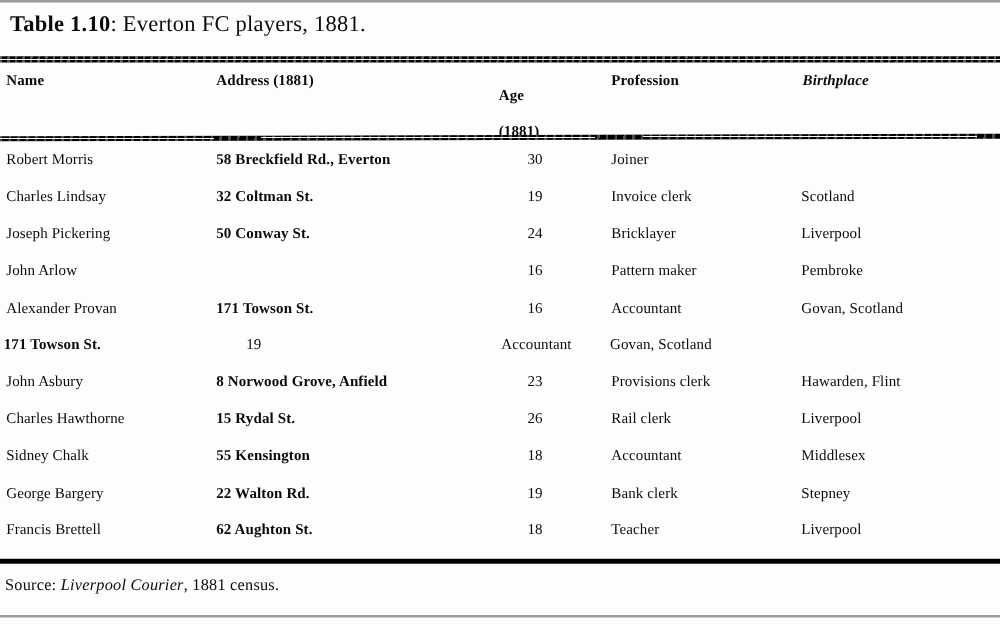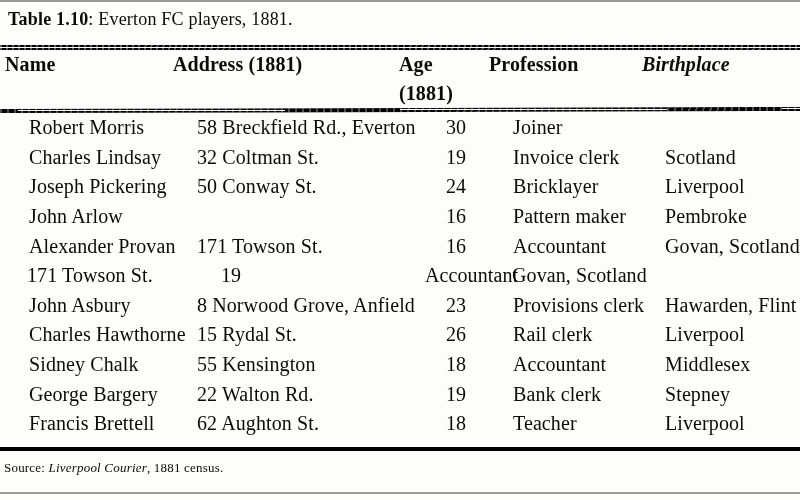--- a/index.html
+++ b/index.html
@@ -42,30 +42,30 @@
   .grid{display:grid;grid-template-columns:var(--cols);}
 
   .thead{
     position:absolute;top:50px;left:0;right:0;
     font-weight:bold;font-size:16px;line-height:29px;
     letter-spacing:.2px;
   }
   .thead .cell{white-space:nowrap;}
   .h-name{padding-left:5px;}
   .h-address{padding-left:3px;}
-  .h-age{padding-left:4px;}
+  .h-age{padding-left:4px;margin-top:12px;}
   .h-prof{padding-left:6px;}
   .h-birth{padding-left:6px;font-style:italic;}
   .h-age span{display:block;}
 
   .tbody{position:absolute;top:113px;left:0;right:0;}
-  .row{height:29.6px;display:grid;grid-template-columns:var(--cols);align-items:center;padding-left:24px;}
-  .cell{font-size:20px;white-space:nowrap;letter-spacing:.1px;}
+  .row{height:29.6px;display:grid;grid-template-columns:var(--cols);align-items:center;}
+  .cell{font-size:12px;white-space:nowrap;letter-spacing:.1px;}
   .c-name{padding-left:5px;}
-  .c-address{padding-left:3px;}
+  .c-address{padding-left:3px;font-weight:bold;}
   .c-age{padding-left:27px;}
   .c-prof{padding-left:6px;}
   .c-birth{padding-left:5px;}
 
   .source{
     position:absolute;top:455px;left:4px;
     font-size:13px;line-height:25px;white-space:nowrap;letter-spacing:.2px;
   }
   .source .it{font-style:italic;}
 </style>

